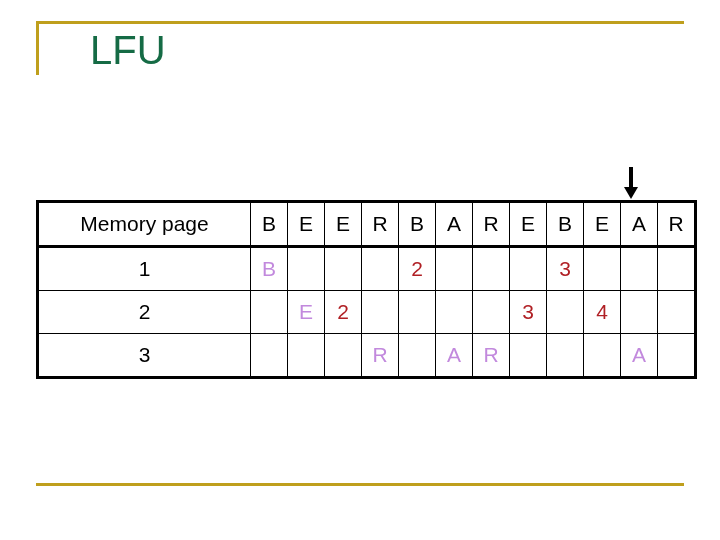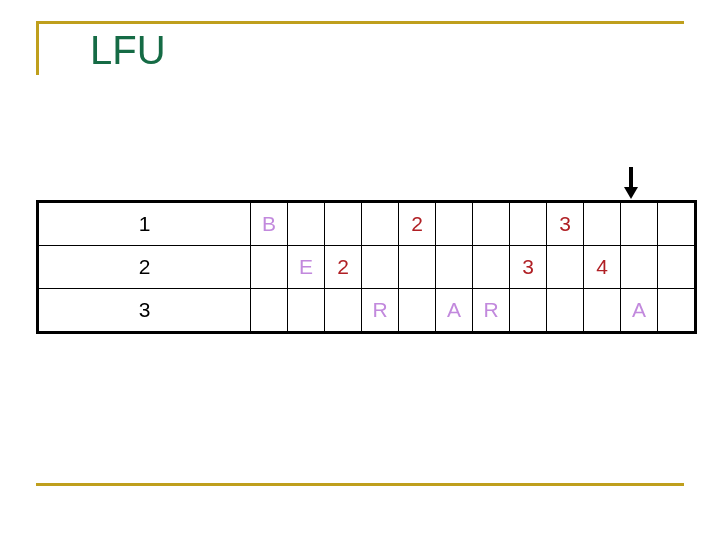--- a/index.html
+++ b/index.html
@@ -104,20 +104,35 @@
 
 <div id="page-title">LFU</div>
 
 <svg id="cursor-arrow" viewBox="0 0 18 34" xmlns="http://www.w3.org/2000/svg">
   <line x1="9" y1="1" x2="9" y2="24" stroke="#000000" stroke-width="4"></line>
   <polygon points="9,33 2,21 16,21" fill="#000000"></polygon>
 </svg>
 
 <table id="memory-table">
   <tbody id="memory-table-body">
+      <tr class="header-row">
+        <td class="label-col">Memory page</td>
+        <td class="seq-col">B</td>
+        <td class="seq-col">E</td>
+        <td class="seq-col">E</td>
+        <td class="seq-col">R</td>
+        <td class="seq-col">B</td>
+        <td class="seq-col">A</td>
+        <td class="seq-col">R</td>
+        <td class="seq-col">E</td>
+        <td class="seq-col">B</td>
+        <td class="seq-col">E</td>
+        <td class="seq-col">A</td>
+        <td class="seq-col">R</td>
+      </tr>
       <tr>
         <td class="label-col">1</td>
         <td class="seq-col load">B</td>
         <td class="seq-col"></td>
         <td class="seq-col"></td>
         <td class="seq-col"></td>
         <td class="seq-col hit">2</td>
         <td class="seq-col"></td>
         <td class="seq-col"></td>
         <td class="seq-col"></td>

